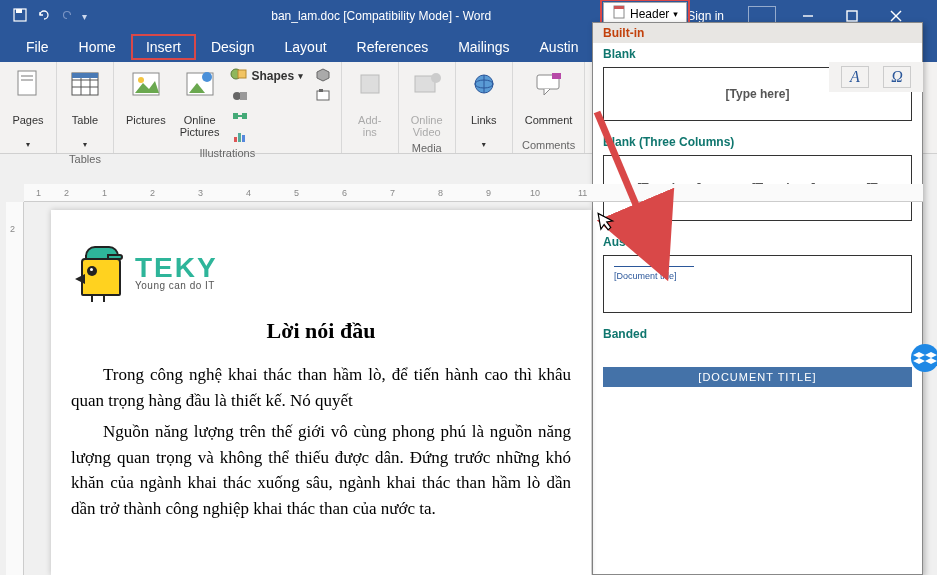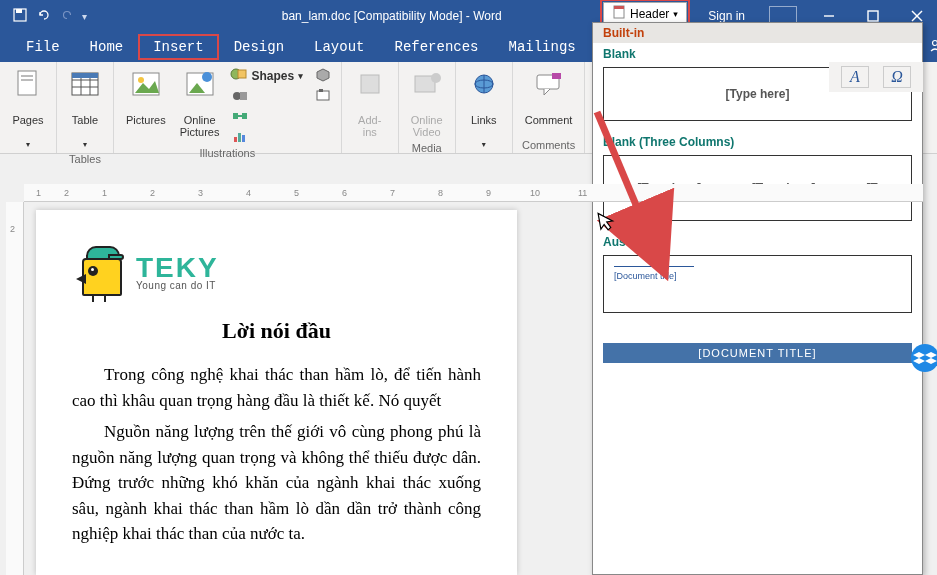--- a/index.html
+++ b/index.html
@@ -1,27 +1,27 @@
 <!DOCTYPE html>
 <html><head>
 <meta charset="utf-8">
 <style>
 * { margin: 0; padding: 0; box-sizing: border-box; font-family: 'Segoe UI', Tahoma, sans-serif; }
 body { background: #f0f0f0; width: 937px; height: 575px; overflow: hidden; position: relative; }
 
 .titlebar { background: #2b579a; height: 32px; display: flex; align-items: center; color: white; font-size: 12px; }
 .titlebar-left { display: flex; align-items: center; gap: 8px; padding-left: 12px; }
 .titlebar-center { flex: 1; text-align: center; }
-.titlebar-right { display: flex; align-items: center; gap: 4px; padding-right: 0; }
+.titlebar-right { display: flex; align-items: center; gap: 4px; padding-right: 21px; }
 .titlebar-btn { width: 40px; height: 32px; display: flex; align-items: center; justify-content: center; cursor: pointer; }
 .signin { padding: 0 12px; cursor: pointer; }
 .signin-box { width: 28px; height: 20px; border: 1px solid rgba(255,255,255,0.5); margin: 0 8px; }
 
 .menubar { background: #2b579a; height: 30px; display: flex; align-items: center; color: white; font-size: 14px; padding-left: 12px; gap: 2px; }
-.menu-item { padding: 4px 14px; cursor: pointer; font-family: Liberation Mono, monospace; }
+.menu-item { padding: 4px 14px; cursor: pointer; }
 .menu-item.highlighted { outline: 2px solid #d94848; outline-offset: -1px; }
 .menu-right { margin-left: auto; display: flex; align-items: center; gap: 16px; padding-right: 16px; }
 .tellme { display: flex; align-items: center; gap: 6px; cursor: pointer; }
 .share { display: flex; align-items: center; gap: 6px; cursor: pointer; }
 
 .ribbon { background: #f3f2f1; height: 92px; border-bottom: 1px solid #d0d0d0; display: flex; position: relative; }
 .ribbon-group { border-right: 1px solid #d8d8d8; display: flex; flex-direction: column; padding: 4px 8px 2px; }
 .ribbon-group-content { flex: 1; display: flex; align-items: flex-start; gap: 6px; }
 .ribbon-group-label { font-size: 11px; color: #666; text-align: center; padding-top: 2px; }
 .ribbon-btn-lg { display: flex; flex-direction: column; align-items: center; gap: 14px; font-size: 11px; cursor: pointer; padding: 2px 4px; color: #333; }
@@ -41,21 +41,21 @@
 .gallery-placeholder { font-size: 12px; font-weight: 600; color: #555; }
 .three-col { display: flex; justify-content: space-around; align-items: center; height: 48px; }
 .austin-box { border: 1px solid #333; margin: 4px 10px 10px; padding: 10px; height: 58px; }
 .austin-inner { font-size: 9px; color: #2b579a; border-top: 1px solid #2b579a; padding-top: 4px; width: 80px; }
 .banded-box { margin: 4px 10px; height: 40px; display: flex; align-items: flex-end; }
 .banded-strip { background: #4472a8; color: #fff; font-size: 11px; letter-spacing: 1px; padding: 4px 0; width: 100%; text-align: center; }
 
 .ruler-h { position: absolute; top: 184px; left: 24px; right: 14px; height: 18px; background: #fafafa; border-bottom: 1px solid #ccc; font-size: 9px; color: #888; overflow: hidden; }
 .ruler-v { position: absolute; top: 202px; left: 6px; width: 18px; bottom: 0; background: #fafafa; border-right: 1px solid #ccc; }
 
-.doc-area { position: absolute; top: 210px; left: 36px; width: 481px; bottom: 0; background: #fff; box-shadow: 0 0 6px rgba(0,0,0,0.2); padding: 20px 36px; overflow: hidden; }
+.doc-area { position: absolute; top: 210px; left: 51px; width: 540px; bottom: 0; background: #fff; box-shadow: 0 0 6px rgba(0,0,0,0.2); padding: 20px 20px; overflow: hidden; }
 .doc-title { text-align: center; font-size: 22px; font-weight: 700; margin: 20px 0 18px; font-family: 'Times New Roman', serif; }
 .doc-para { font-size: 17px; font-family: 'Times New Roman', serif; text-align: justify; text-indent: 32px; line-height: 1.5; margin-bottom: 6px; }
 
 .logo-block { display: flex; align-items: center; gap: 6px; margin-top: 14px; margin-left: 4px; }
 .logo-bird { position: relative; width: 54px; height: 54px; }
 .bird-body { position: absolute; left: 6px; top: 14px; width: 40px; height: 38px; background: #ffd21f; border: 2px solid #222; border-radius: 4px 4px 2px 2px; }
 .bird-eye { position: absolute; left: 12px; top: 22px; width: 10px; height: 10px; background: #222; border-radius: 50%; }
 .bird-eye::after { content: ""; position: absolute; left: 3px; top: 2px; width: 3px; height: 3px; background: #fff; border-radius: 50%; }
 .bird-beak { position: absolute; left: 0px; top: 30px; width: 0; height: 0; border-top: 5px solid transparent; border-bottom: 5px solid transparent; border-right: 10px solid #222; }
 .bird-hat { position: absolute; left: 10px; top: 2px; width: 34px; height: 14px; background: #2eb59a; border: 2px solid #222; border-radius: 10px 10px 2px 2px; }
@@ -342,20 +342,21 @@
     <div class="three-col">
       <span class="gallery-placeholder">[Type here]</span>
       <span class="gallery-placeholder">[Type here]</span>
       <span class="gallery-placeholder">[T</span>
     </div>
   </div>
   <div class="gallery-item-label">Austin</div>
   <div class="austin-box">
     <div class="austin-inner">[Document title]</div>
   </div>
+  <div class="gallery-item-label">Banded</div>
   <div class="banded-box">
     <div class="banded-strip">[DOCUMENT TITLE]</div>
   </div>
 </div>
 
 <div class="ruler-h">
   <svg width="700" height="18">
     <g font-size="9" fill="#888">
       <text x="12" y="12">1</text>
         <text x="40" y="12">2</text>

